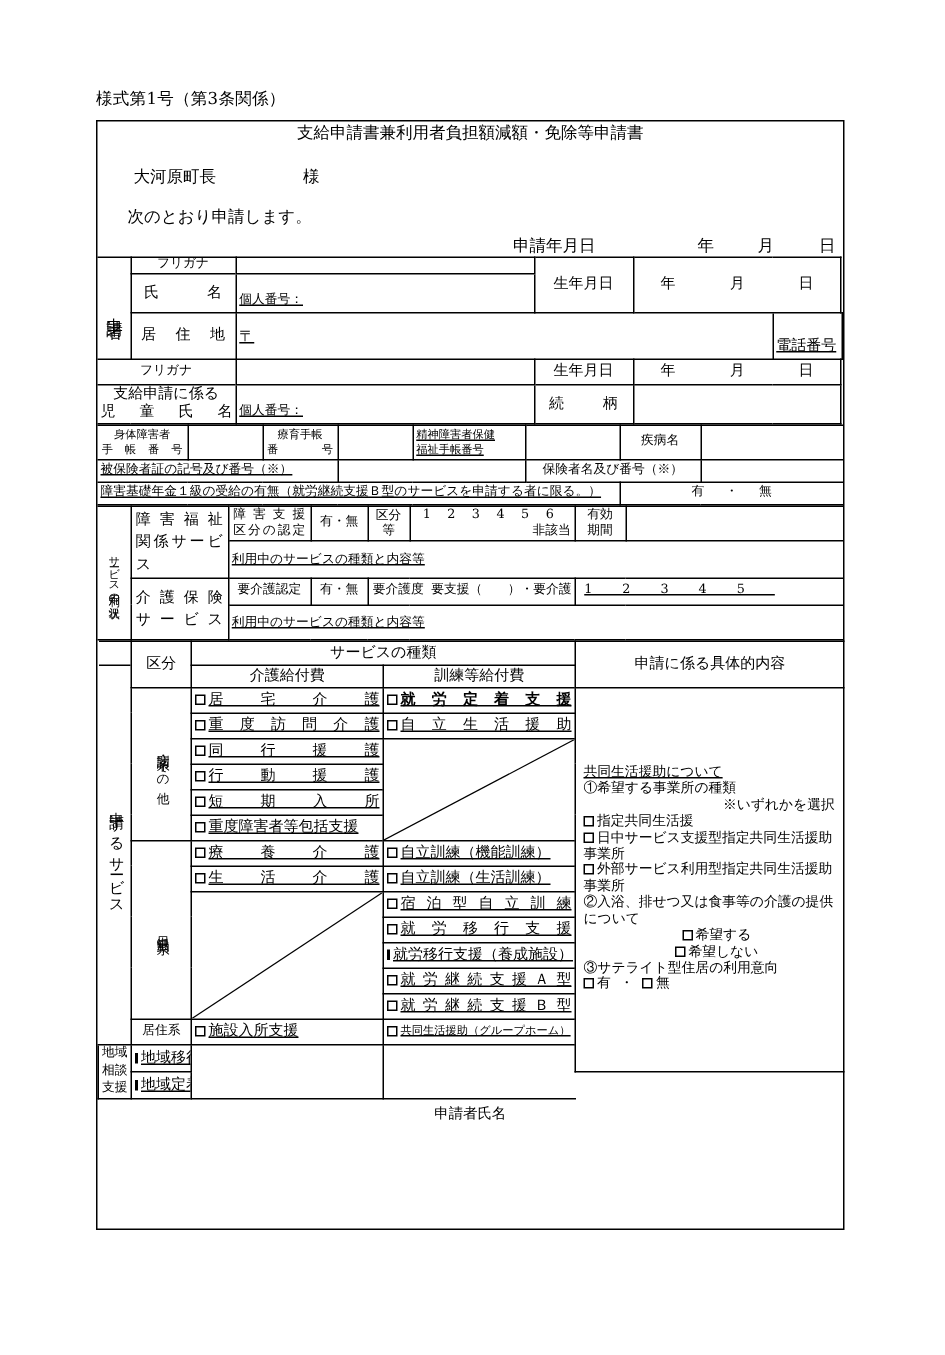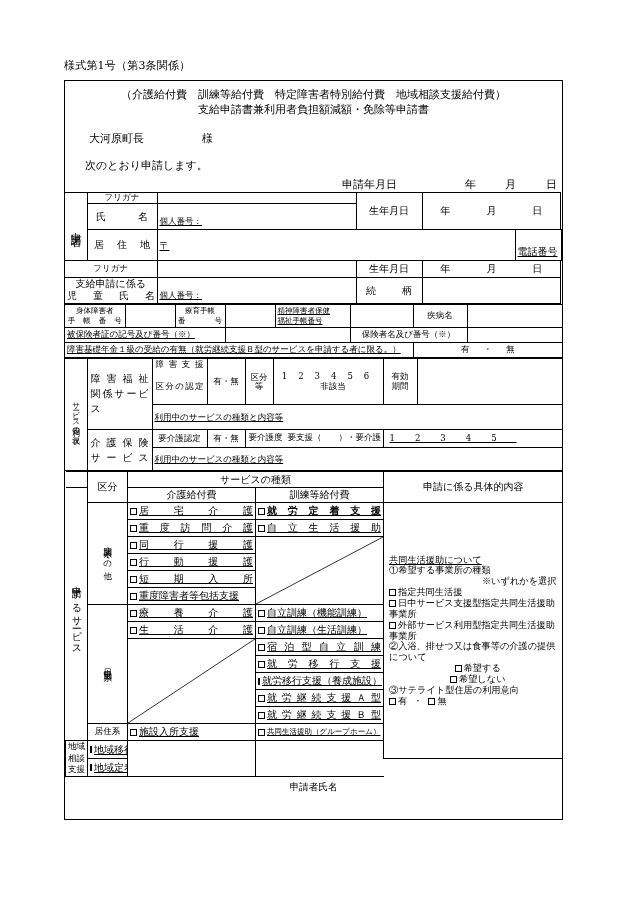--- a/index.html
+++ b/index.html
@@ -186,21 +186,20 @@
 </style>
 </head>
 <body>
 
 <div class="page">
 
   <div class="form-no">様式第1号（第3条関係）</div>
 
   <div class="frame">
 
-    <div class="title-1">（介護給付費　訓練等給付費　特定障害者特別給付費　地域相談支援給付費）</div>
     <div class="title-2">支給申請書兼利用者負担額減額・免除等申請書</div>
 
     <div class="addressee">
       <span>大河原町長</span><span class="suffix">様</span>
     </div>
 
     <div class="lead">次のとおり申請します。</div>
 
     <div class="appdate-row">
       <span class="lbl">申請年月日</span>
@@ -343,27 +342,27 @@
           <tr>
         <td rowspan="4" class="c nb-left">
           <div class="vert-tight tiny">サービス利用の状況</div>
         </td>
         <td rowspan="2" class="c md" style="line-height:1.5">
           <span class="just-sp" style="width:58px;margin:0 auto;">障 害 福 祉</span>
           <span class="just-sp" style="width:58px;margin:0 auto;">関係サービス</span>
         </td>
         <td class="c sm" style="height:22px;line-height:1.25">
           <span class="just-sp" style="width:48px;margin:0 auto;">障 害 支 援</span>
-          <span class="just-sp" style="width:48px;margin:12px auto;">区分の認定</span>
+          <span class="just-sp" style="width:48px;margin:0 auto;">区分の認定</span>
         </td>
         <td class="c sm">有・無</td>
         <td class="c sm top" style="padding-top:2px">区分等</td>
         <td class="c sm" style="line-height:1.25">
           <span style="display:block;letter-spacing:11px;padding-left:6px">123456</span>
-          <span style="display:block;text-align:center;padding-left:10px">非該当</span>
+          <span style="display:block;text-align:right;padding-left:10px">非該当</span>
         </td>
         <td class="c sm" style="line-height:1.25">
           <span style="display:block">有効</span>
           <span style="display:block">期間</span>
         </td>
         <td class="nb-right"></td>
       </tr>
 
       <tr>
         <td colspan="6" class="l sm top nb-right" style="height:22px;padding-top:2px">利用中のサービスの種類と内容等</td>

